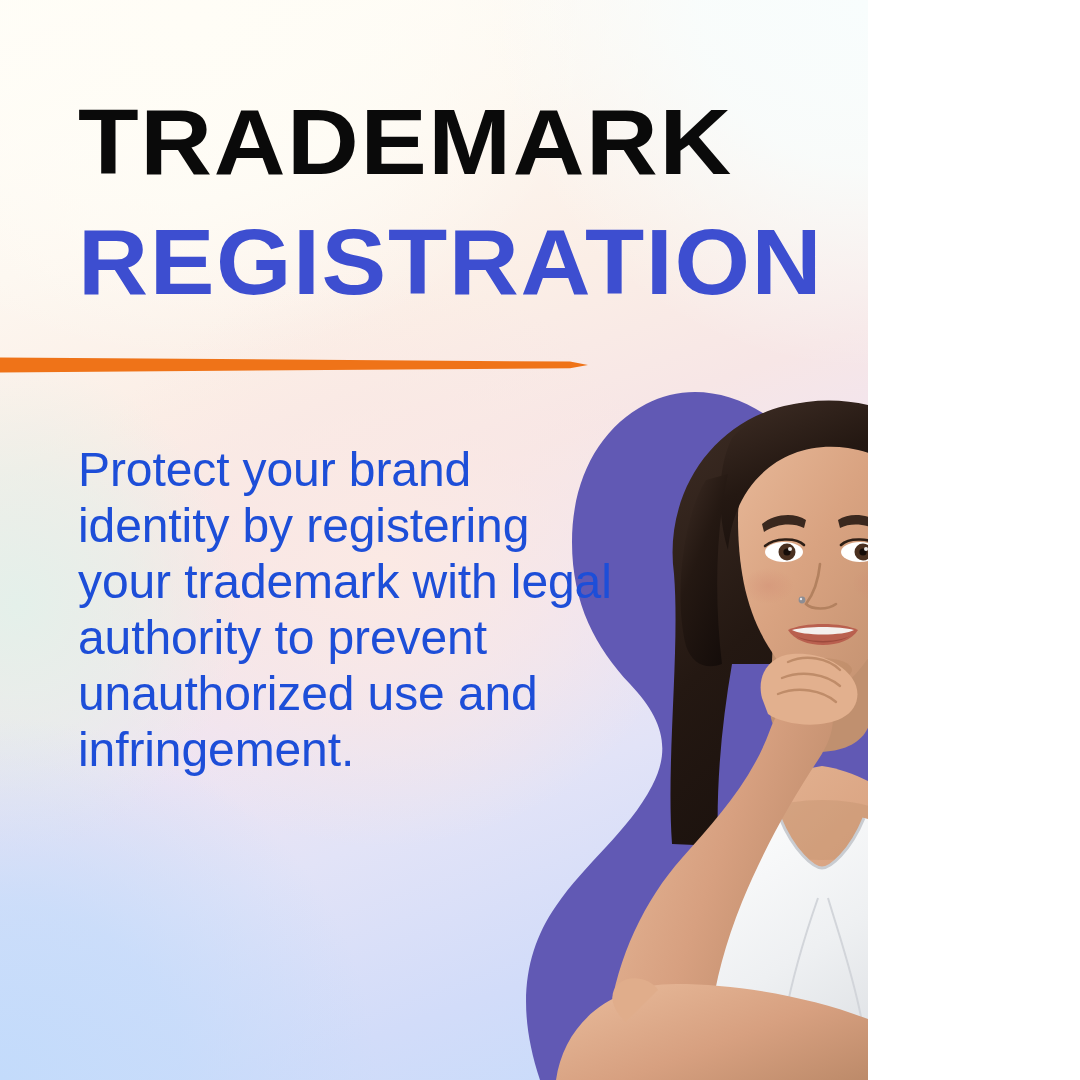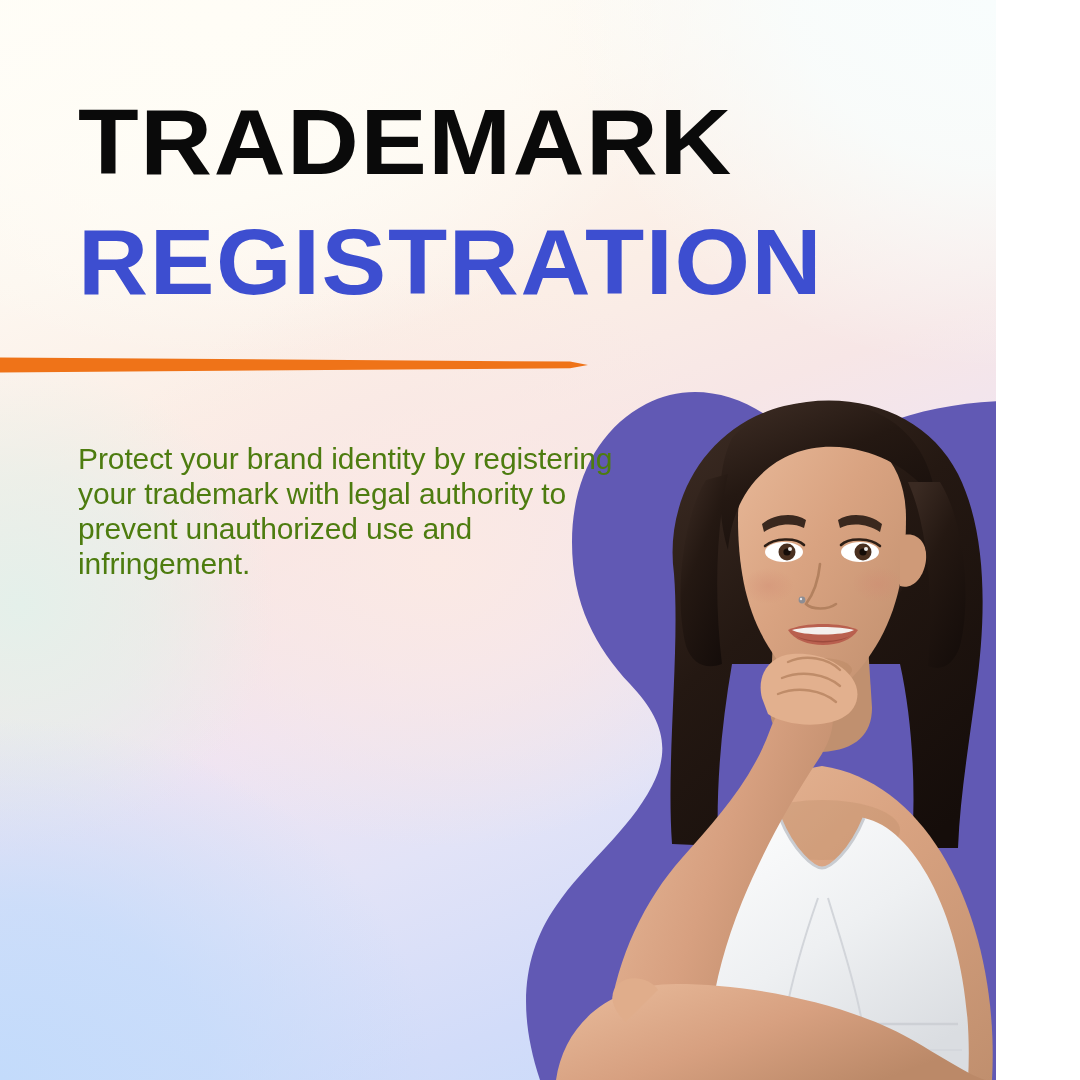--- a/index.html
+++ b/index.html
@@ -5,21 +5,21 @@
 <style>
   html, body {
     margin: 0;
     padding: 0;
     background: #ffffff;
   }
   * { box-sizing: border-box; }
 
   .poster {
     position: relative;
-    width: 996px;
+    width: 868px;
     height: 1080px;
     overflow: hidden;
     font-family: "Liberation Sans", sans-serif;
     isolation: isolate;
   }
 
   
   .bg-base {
     position: absolute;
     inset: 0;
@@ -132,22 +132,22 @@
     width: 600px;
     height: 26px;
   }
   .divider svg { display: block; width: 100%; height: 100%; }
 
   .body-copy {
     position: absolute;
     left: 78px;
     top: 442px;
     width: 540px;
-    color: #4d7c0f;
-    font-size: 30px;
+    color: #1d4ed8;
+    font-size: 48px;
     line-height: 1.165;
     font-weight: 400;
     letter-spacing: -0.1px;
   }
   .body-copy p { margin: 0; }
   .body-copy p + p { margin-top: 0; }
 </style>
 </head>
 <body>
 

